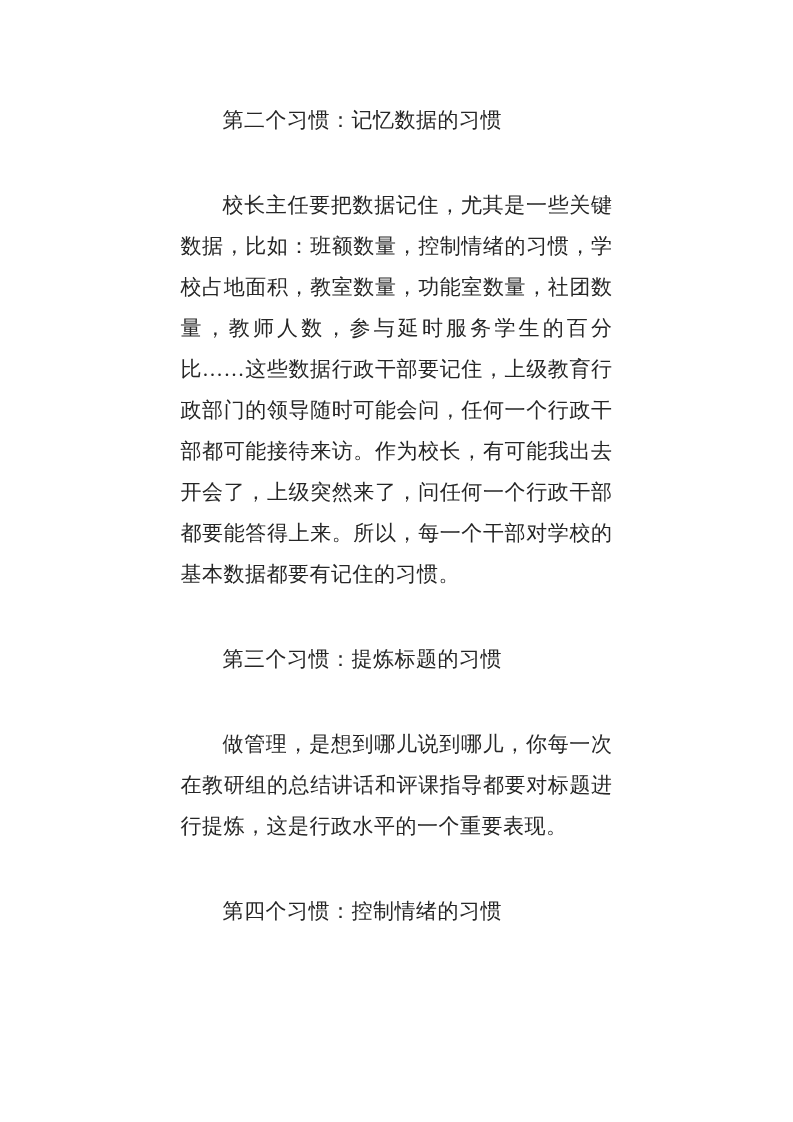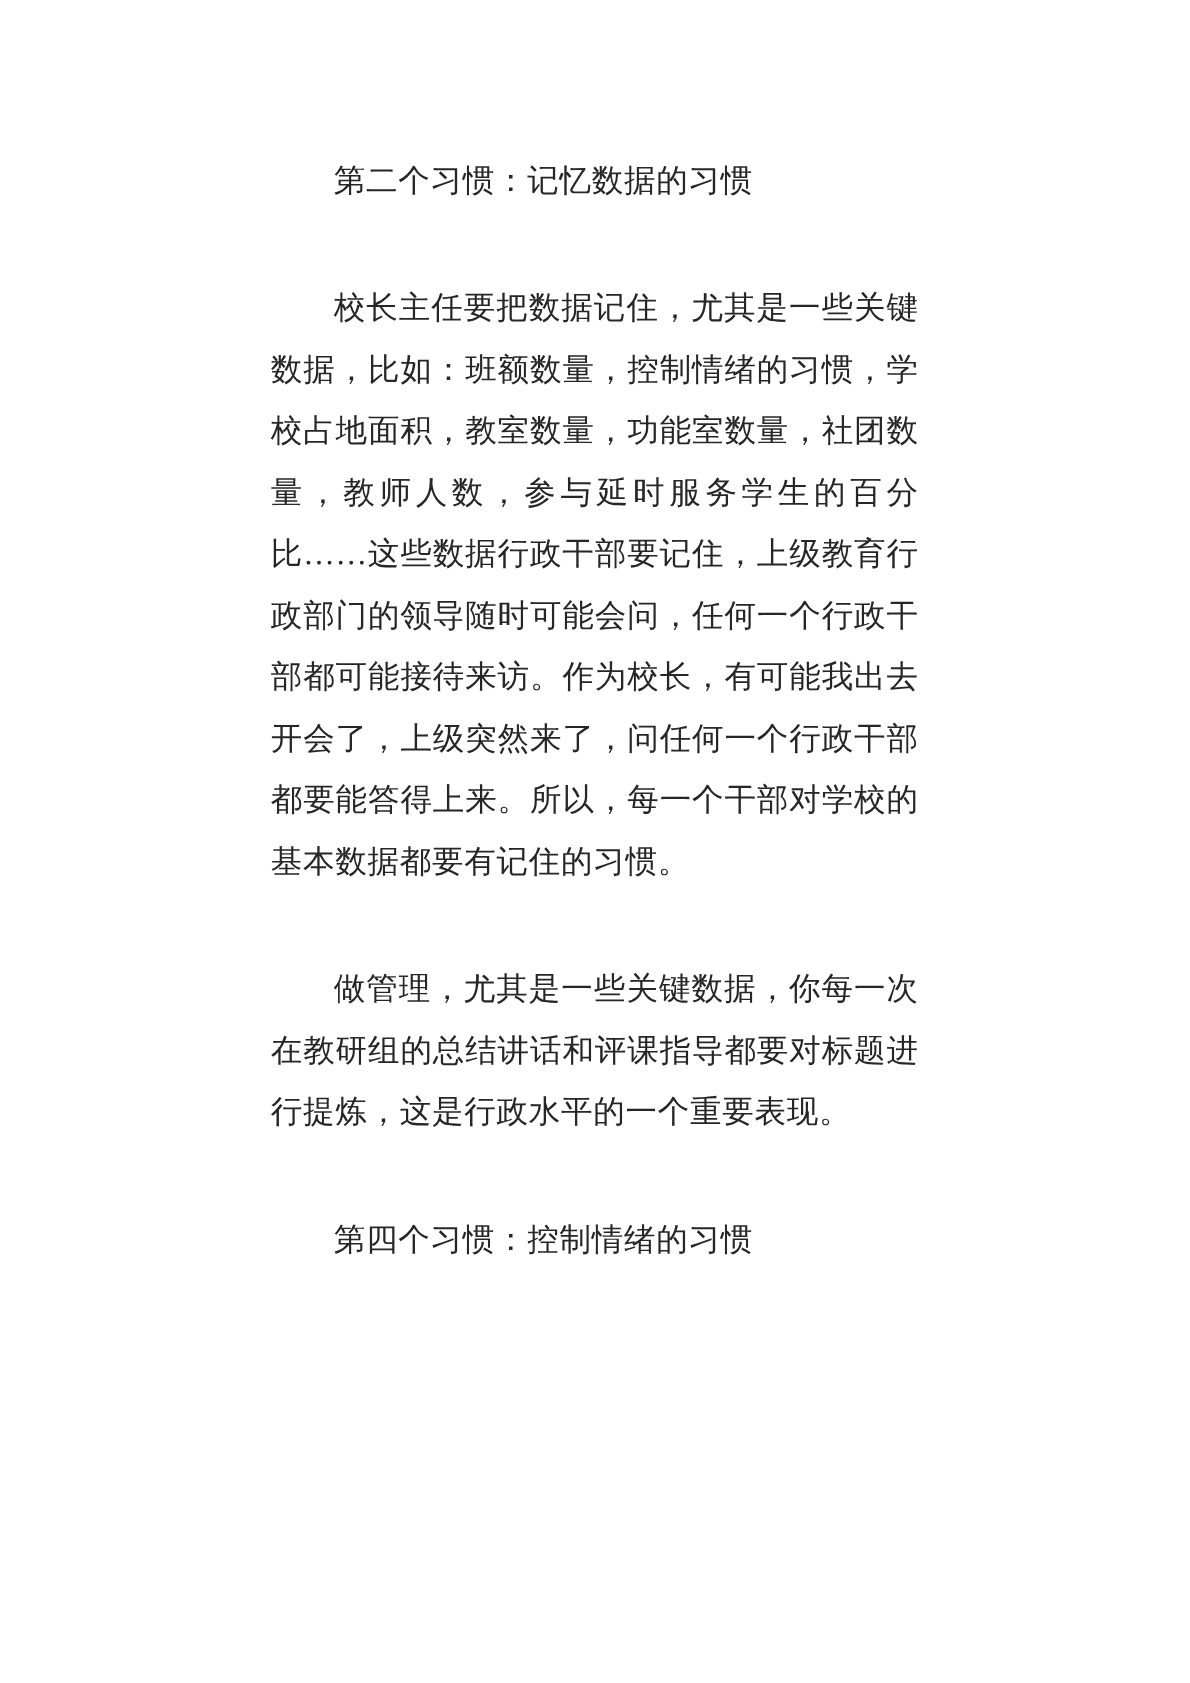--- a/index.html
+++ b/index.html
@@ -34,18 +34,19 @@
   }
 </style>
 </head>
 <body>
 
 <div class="page">
   <p class="para heading">第二个习惯：记忆数据的习惯</p>
 
   <p class="para body">校长主任要把数据记住，尤其是一些关键数据，比如：班额数量，控制情绪的习惯，学校占地面积，教室数量，功能室数量，社团数量，教师人数，参与延时服务学生的百分比……这些数据行政干部要记住，上级教育行政部门的领导随时可能会问，任何一个行政干部都可能接待来访。作为校长，有可能我出去开会了，上级突然来了，问任何一个行政干部都要能答得上来。所以，每一个干部对学校的基本数据都要有记住的习惯。</p>
 
+  <p class="para heading">第三个习惯：提炼标题的习惯</p>
 
-  <p class="para body">做管理，尤其是一些关键数据，你每一次在教研组的总结讲话和评课指导都要对标题进行提炼，这是行政水平的一个重要表现。</p>
+  <p class="para body">做管理，是想到哪儿说到哪儿，你每一次在教研组的总结讲话和评课指导都要对标题进行提炼，这是行政水平的一个重要表现。</p>
 
 
   <p class="para heading">第四个习惯：控制情绪的习惯</p>
 </div>
 
 </body></html>

